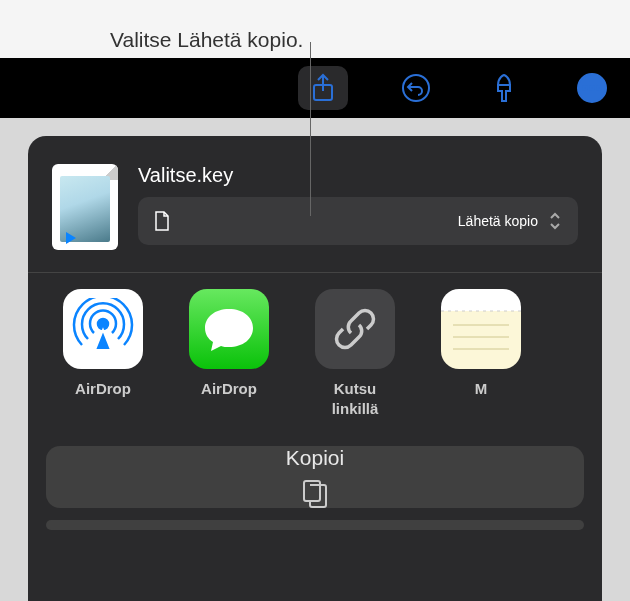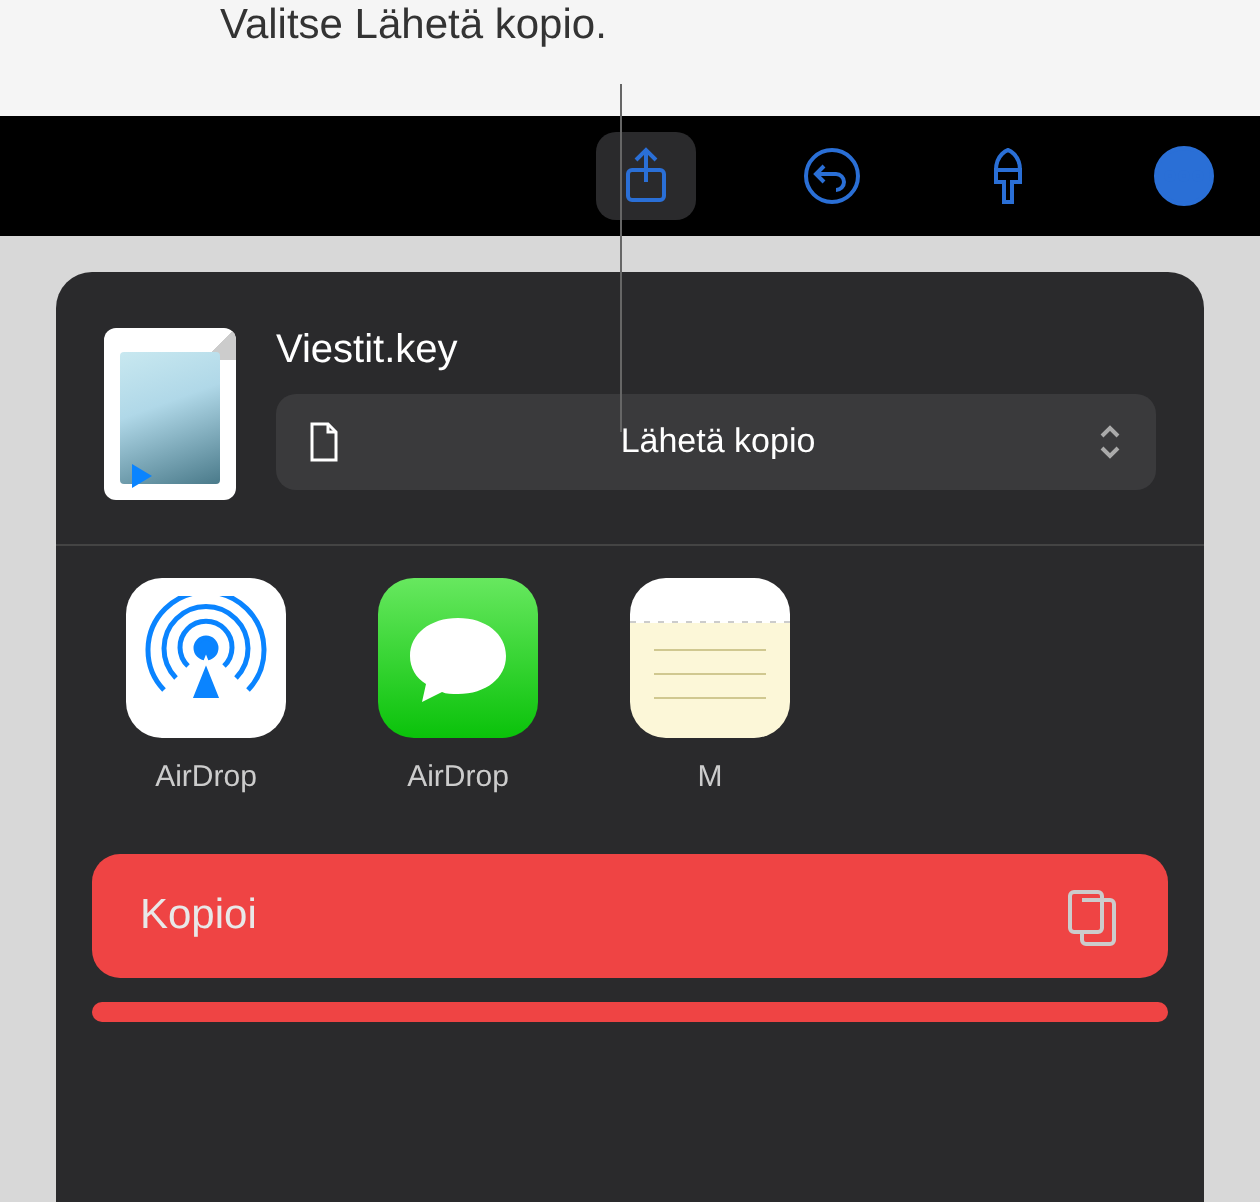--- a/index.html
+++ b/index.html
@@ -10,21 +10,21 @@
     }
     body {
       width: 630px;
       height: 601px;
       background: #f5f5f5;
       position: relative;
       overflow: hidden;
     }
     .callout-text {
       position: absolute;
-      top: 1px;
+      top: 28px;
       left: 110px;
       font-size: 21px;
       color: #333;
       z-index: 100;
     }
     .callout-line {
       position: absolute;
       top: 42px;
       left: 310px;
       width: 1px;
@@ -156,22 +156,22 @@
       cursor: pointer;
       gap: 10px;
       color: #fff;
     }
     .send-copy-select .doc-icon {
       width: 16px;
       height: 20px;
     }
     .send-copy-label {
       flex: 1;
-      font-size: 17px;
-      text-align: center;
+      font-size: 14px;
+      text-align: right;
     }
     .share-targets {
       display: flex;
       padding: 16px 12px 20px 30px;
       gap: 36px;
       border-top: 0.5px solid #444;
       overflow: hidden;
     }
     .share-target {
       display: flex;
@@ -189,39 +189,41 @@
       display: flex;
       align-items: center;
       justify-content: center;
     }
     .share-target-label {
       color: #ccc;
       font-size: 15px;
       text-align: center;
       line-height: 1.3;
       white-space: pre-line;
+      font-weight: bold;
     }
     .icon-airdrop { background: #fff; }
     .icon-messages { background: linear-gradient(#67e85f, #0ac20a); }
     .icon-mail { background: linear-gradient(#3edff8, #1e6ff0); }
     .icon-link { background: #444446; }
     .icon-notes { background: linear-gradient(#fff 0%, #fff 28%, #fcf7d8 28%, #fcf7d8 100%); position: relative; }
     .actions {
       padding: 8px 18px 12px 18px;
     }
     .action-row {
-      background: #ef4444;
+      background: #404040;
       border-radius: 14px;
       height: 62px;
       display: flex;
       align-items: center;
       justify-content: space-between;
       padding: 0 24px;
       cursor: pointer;
       margin-bottom: 12px;
+      flex-direction: column;
     }
     .action-label {
       color: #e8e8e8;
       font-size: 21px;
     }
     .action-icon {
       color: #ccc;
     }
   </style>
 </head>
@@ -265,21 +267,21 @@
 
 <div class="share-sheet">
   <div class="sheet-arrow"></div>
 
   <div class="sheet-header">
     <div class="file-thumb">
       <div class="file-thumb-inner"></div>
       <div class="file-thumb-play"></div>
     </div>
     <div class="header-right">
-      <div class="file-name">Viestit.key</div>
+      <div class="file-name">Valitse.key</div>
       <div class="send-copy-select">
         <svg class="doc-icon" viewBox="0 0 16 20" fill="none" stroke="#fff" stroke-width="1.5">
           <path d="M2 1 L10 1 L14 5 L14 19 L2 19 Z"></path>
           <path d="M10 1 L10 5 L14 5"></path>
         </svg>
         <span class="send-copy-label">Lähetä kopio</span>
         <svg width="14" height="20" viewBox="0 0 14 20" fill="none" stroke="#aaa" stroke-width="2">
           <path d="M3 7 L7 3 L11 7"></path>
           <path d="M3 13 L7 17 L11 13"></path>
         </svg>
@@ -304,20 +306,30 @@
     <div class="share-target">
       <div class="share-target-icon icon-messages">
         <svg width="56" height="56" viewBox="0 0 56 56" fill="#fff">
           <path d="M28 8 C14 8 4 16 4 27 C4 33 7 38 12 41 L10 50 L20 45 C22 46 25 46 28 46 C42 46 52 38 52 27 C52 16 42 8 28 8 Z"></path>
         </svg>
       </div>
       <div class="share-target-label">AirDrop</div>
     </div>
 
 
+    <div class="share-target">
+      <div class="share-target-icon icon-link">
+        <svg width="48" height="48" viewBox="0 0 48 48" fill="none" stroke="#ccc" stroke-width="3.5">
+          <path d="M20 28 A8 8 0 0 1 20 16 L28 8 A8 8 0 0 1 40 20 L36 24"></path>
+          <path d="M28 20 A8 8 0 0 1 28 32 L20 40 A8 8 0 0 1 8 28 L12 24"></path>
+        </svg>
+      </div>
+      <div class="share-target-label">Kutsu
+linkillä</div>
+    </div>
 
     <div class="share-target">
       <div class="share-target-icon icon-notes">
         <svg width="80" height="80" viewBox="0 0 80 80" style="position:absolute;top:0;left:0">
           <line x1="12" y1="36" x2="68" y2="36" stroke="#d0c890" stroke-width="1"></line>
           <line x1="12" y1="48" x2="68" y2="48" stroke="#d0c890" stroke-width="1"></line>
           <line x1="12" y1="60" x2="68" y2="60" stroke="#d0c890" stroke-width="1"></line>
           <line x1="0" y1="22" x2="80" y2="22" stroke="#ccc" stroke-width="1" stroke-dasharray="3 4"></line>
         </svg>
       </div>

